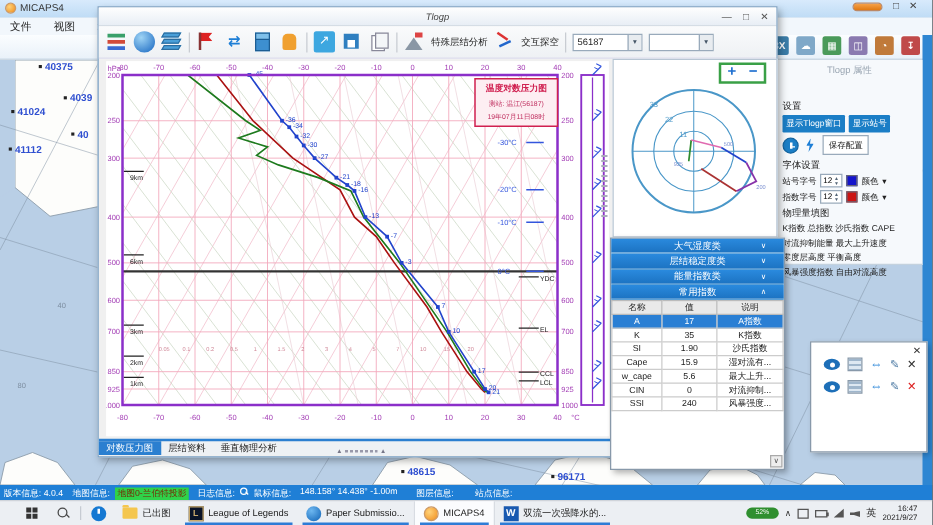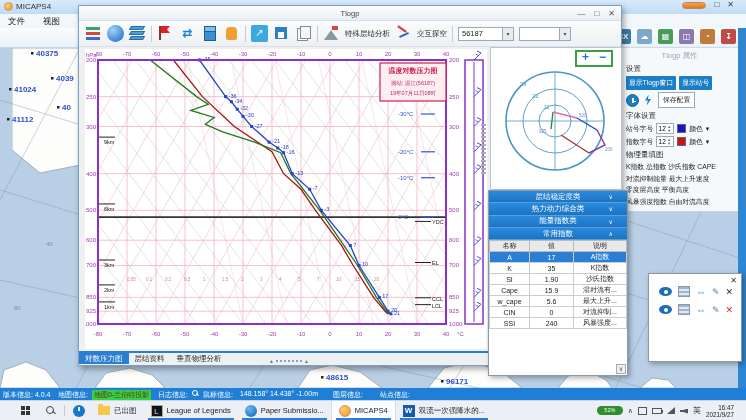--- a/index.html
+++ b/index.html
@@ -30,21 +30,21 @@
   .right-strip { right:0; top:28px; width:8px; height:360px; background:#2e86d2; z-index:2; }
 
   
   .map-svg { left:0; top:48px; z-index:0; }
   .sta { font-size:8px; fill:#2f4fd0; font-weight:bold; }
   .grat-lab { font-size:6px; fill:#7d8ea0; }
 
   
   .tlogp { left:78px; top:5px; width:544px; height:361px; background:#f0f0f0; border:1px solid #7aa0c4; box-shadow:2px 3px 6px rgba(0,0,0,.35); z-index:3; }
   .tl-titlebar { left:0; top:0; width:100%; height:15px; background:linear-gradient(#fefefe,#e8eef5); border-bottom:1px solid #d5dde5; }
-  .tl-title { width:100%; text-align:center; font-size:7.5px; color:#444; padding-top:3px; }
+  .tl-title { width:100%; text-align:center; font-size:7.5px; color:#444; padding-top:3px;font-style:italic; }
   .tl-ctrl { right:6px; top:3px; display:flex; gap:9px; font-size:8px; color:#555; }
   .tl-toolbar { left:0; top:15px; width:100%; height:26px; background:linear-gradient(#fafbfc,#eef1f4); border-bottom:1px solid #dde; display:flex; align-items:center; gap:5px; padding:0 6px; }
   .tb-sep { width:1px; height:16px; background:#c8ccd2; }
   .tb-ic { width:17px; height:17px; position:relative; }
   .tb-label { font-size:7.5px; color:#222; }
   .combo { height:14px; background:#fff; border:1px solid #9ab; display:flex; align-items:center; font-size:7.5px; color:#222; }
   .combo .cv { padding:0 3px; }
   .combo .dd { width:11px; height:100%; border-left:1px solid #9ab; background:#e8ecf0; font-size:6px; color:#456; text-align:center; line-height:13px; }
   
   .g-bars i { position:absolute; left:1px; width:14px; height:3px; }
@@ -87,21 +87,21 @@
   .qacc-row { height:12.3px; background:linear-gradient(#2a8ade,#1c73c2); color:#fff; font-size:7.5px; display:flex; align-items:center; justify-content:center; border-bottom:1px solid #5aa0d8; position:relative; }
   .qacc-row b { position:absolute; right:14px; font-size:6px; font-weight:normal; }
   .qtable { width:100%; border-collapse:collapse; table-layout:fixed; }
   .qtable th { background:#e9e9e9; border:1px solid #bbb; font-size:7px; font-weight:normal; height:11px; color:#222;}
   .qtable td { border:1px solid #ccc; font-size:7px; text-align:center; height:11px; color:#222; background:#fff; }
   .qtable tr.sel td { background:#2a7fd4; color:#fff; }
   .qscroll { position:absolute; right:1px; bottom:1px; width:10px; height:10px; border:1px solid #aaa; background:#eee; font-size:6px; text-align:center; line-height:9px; color:#555; }
 
   
   .prop { left:620px; top:48px; width:118px; height:164px; background:#f6f9fc; border-left:1px solid #c4d2de; border-bottom:1px solid #c4d2de; z-index:2; padding:3px 5px; }
-  .prop-title { text-align:center; font-size:7.5px; color:#9aa6b2; margin-bottom:3px; }
+  .prop-title { text-align:center; font-size:7.5px; color:#9aa6b2; margin-bottom:19px; }
   .prop-sec { font-size:7.5px; color:#222; margin:3px 0 2px; }
   .bbtn { background:#1b7ec6; color:#fff; font-size:6.8px; padding:2px 3px; border-radius:1px; display:inline-block; }
   .wbtn2 { background:#fff; border:1px solid #9ab; color:#222; font-size:6.8px; padding:2px 4px; display:inline-block; }
   .prop-row { display:flex; align-items:center; gap:3px; margin:2px 0; }
   .clock-ic { width:13px; height:13px; border-radius:50%; background:#1b7ec6; position:relative; border:1px solid #1565a0;}
   .clock-ic:before { content:""; position:absolute; left:5px; top:3px; width:1.5px; height:5px; background:#fff; }
   .clock-ic:after { content:""; position:absolute; left:5px; top:6px; width:4px; height:1.5px; background:#fff; }
   .bolt-ic { width:13px; height:13px; position:relative; }
   .bolt-ic:before { content:""; position:absolute; left:3px; top:1px; width:6px; height:11px; background:#1e7fd6; clip-path:polygon(60% 0,0 55%,45% 55%,30% 100%,100% 40%,50% 40%); }
   .spin { width:18px; height:11px; background:#fff; border:1px solid #9ab; font-size:6.5px; display:flex; align-items:center; }
@@ -631,22 +631,22 @@
         <text x="48" y="85" fill="#7a8fd0" font-size="4.5">925</text>
       </svg>
     <div class="hodo-zoom">
       <span class="hz-btn">+</span>
       <span class="hz-btn">−</span>
     </div>
   </div>
 
   <div class="abs qpanel">
     <div class="qacc" id="qacc">
+        <div class="qacc-row">大气湿度类<b>∨</b></div>
         <div class="qacc-row">层结稳定度类<b>∨</b></div>
-        <div class="qacc-row">热力动力综合类<b>∨</b></div>
         <div class="qacc-row">能量指数类<b>∨</b></div>
         <div class="qacc-row">常用指数<b>∧</b></div>
       </div>
     <table class="qtable">
       <colgroup>
           <col style="width:40px">
           <col style="width:44px">
           <col>
         </colgroup>
       <thead id="qthead">

